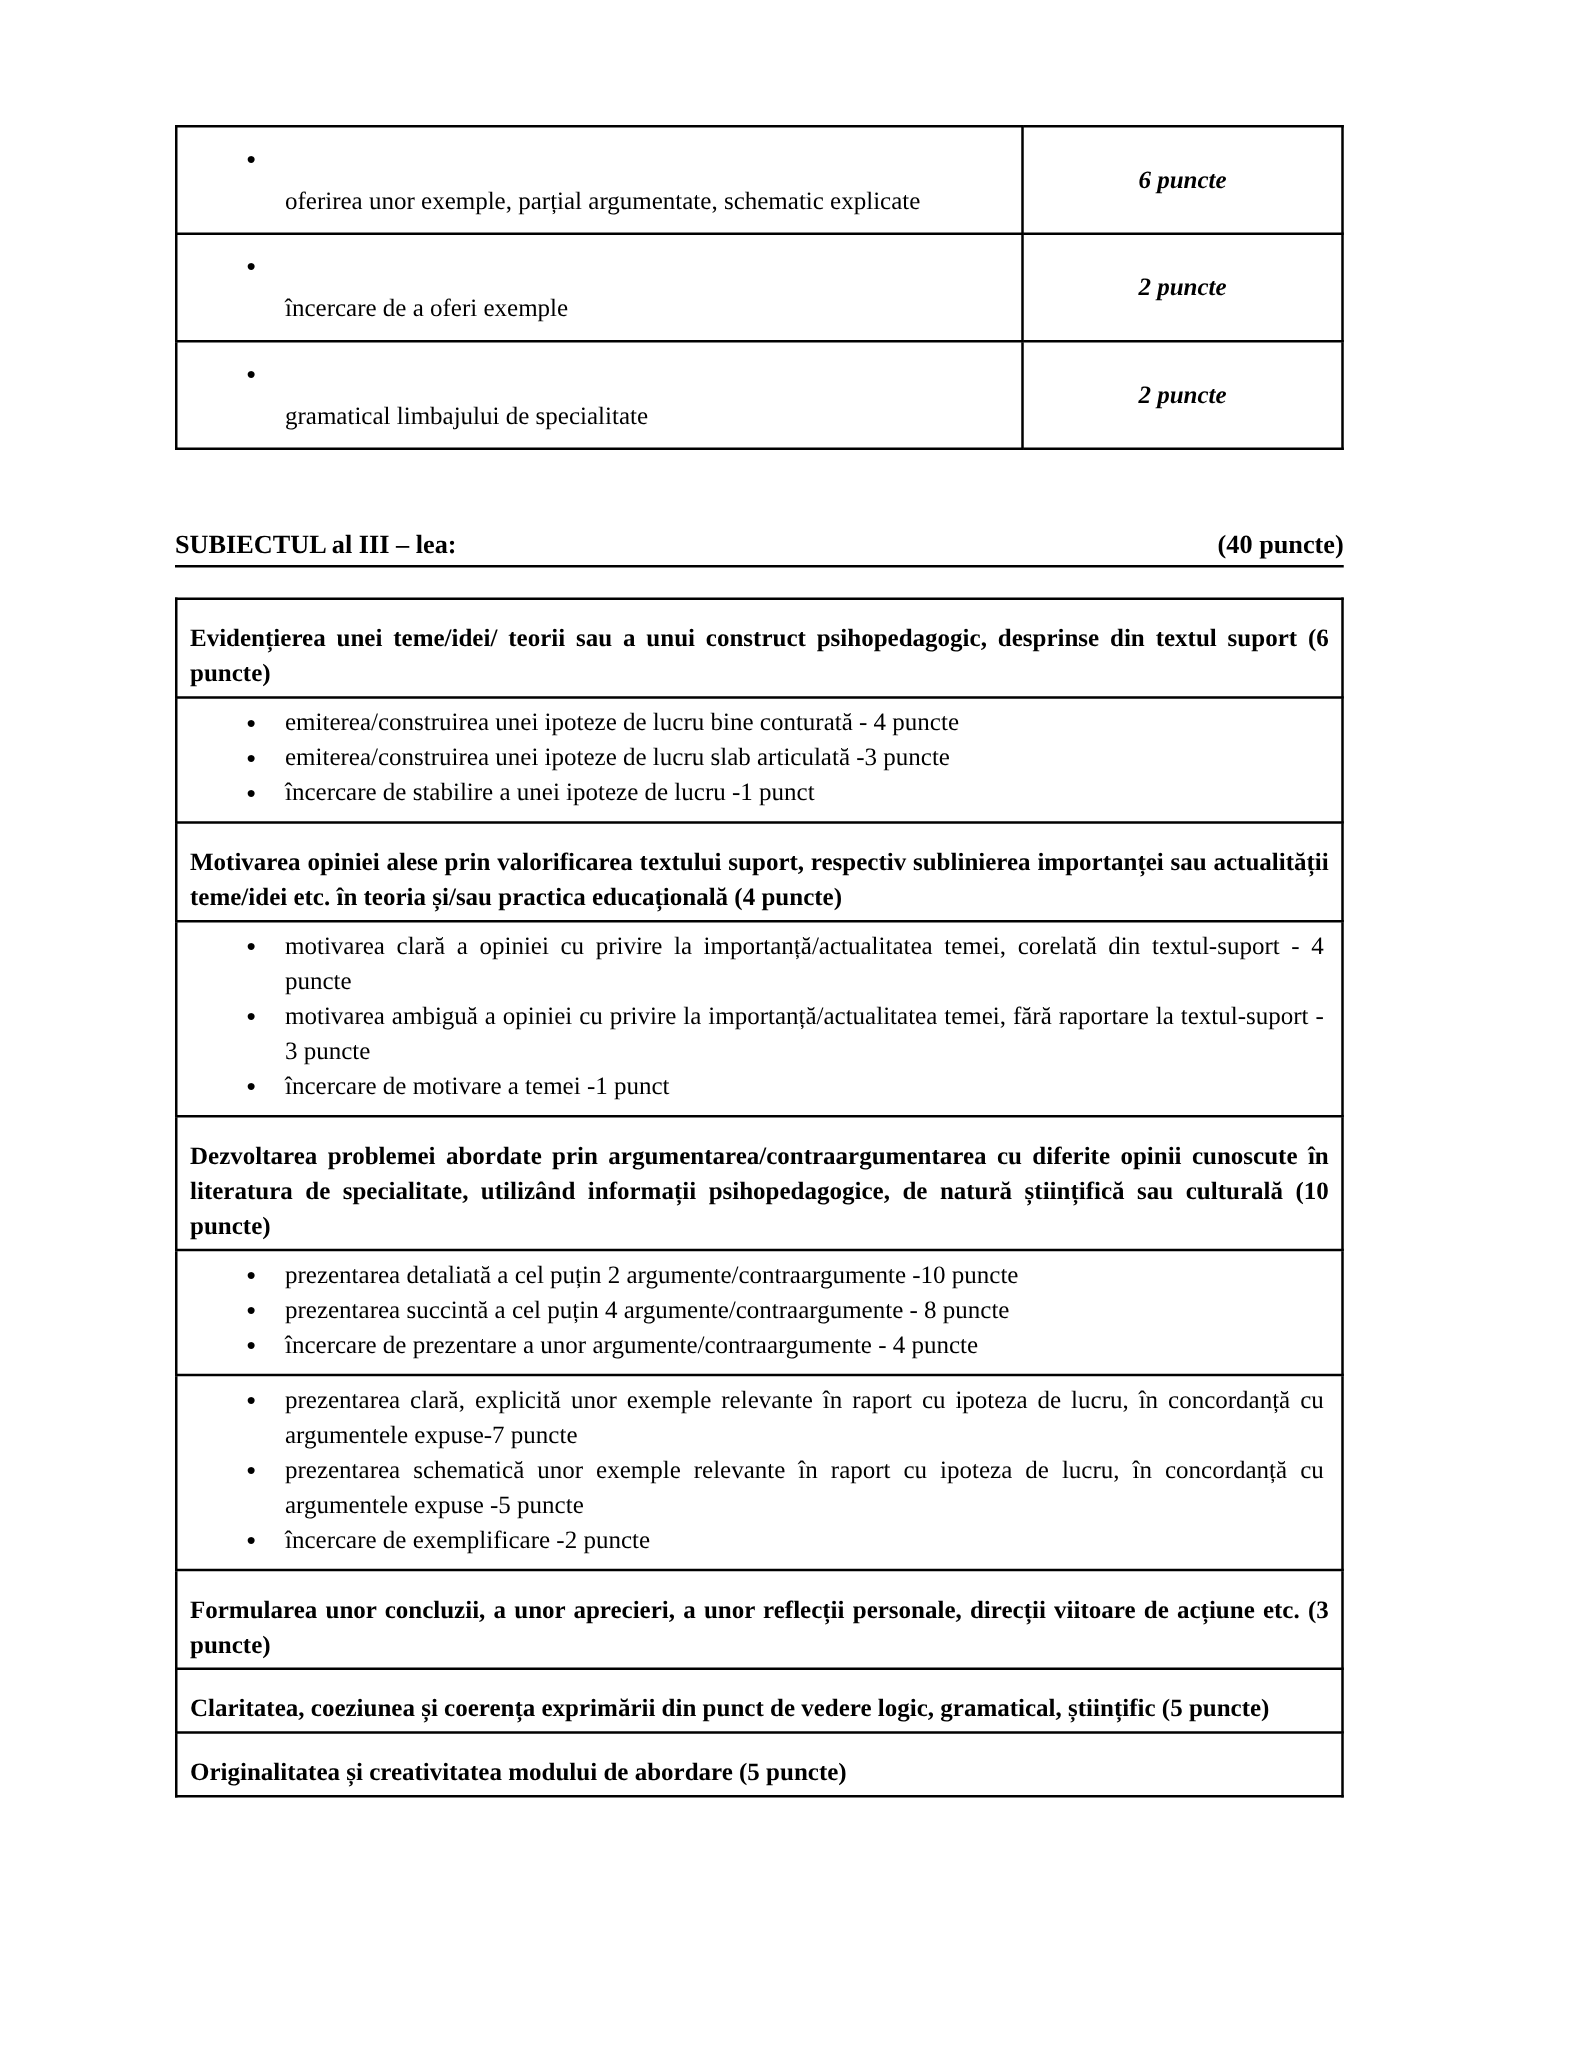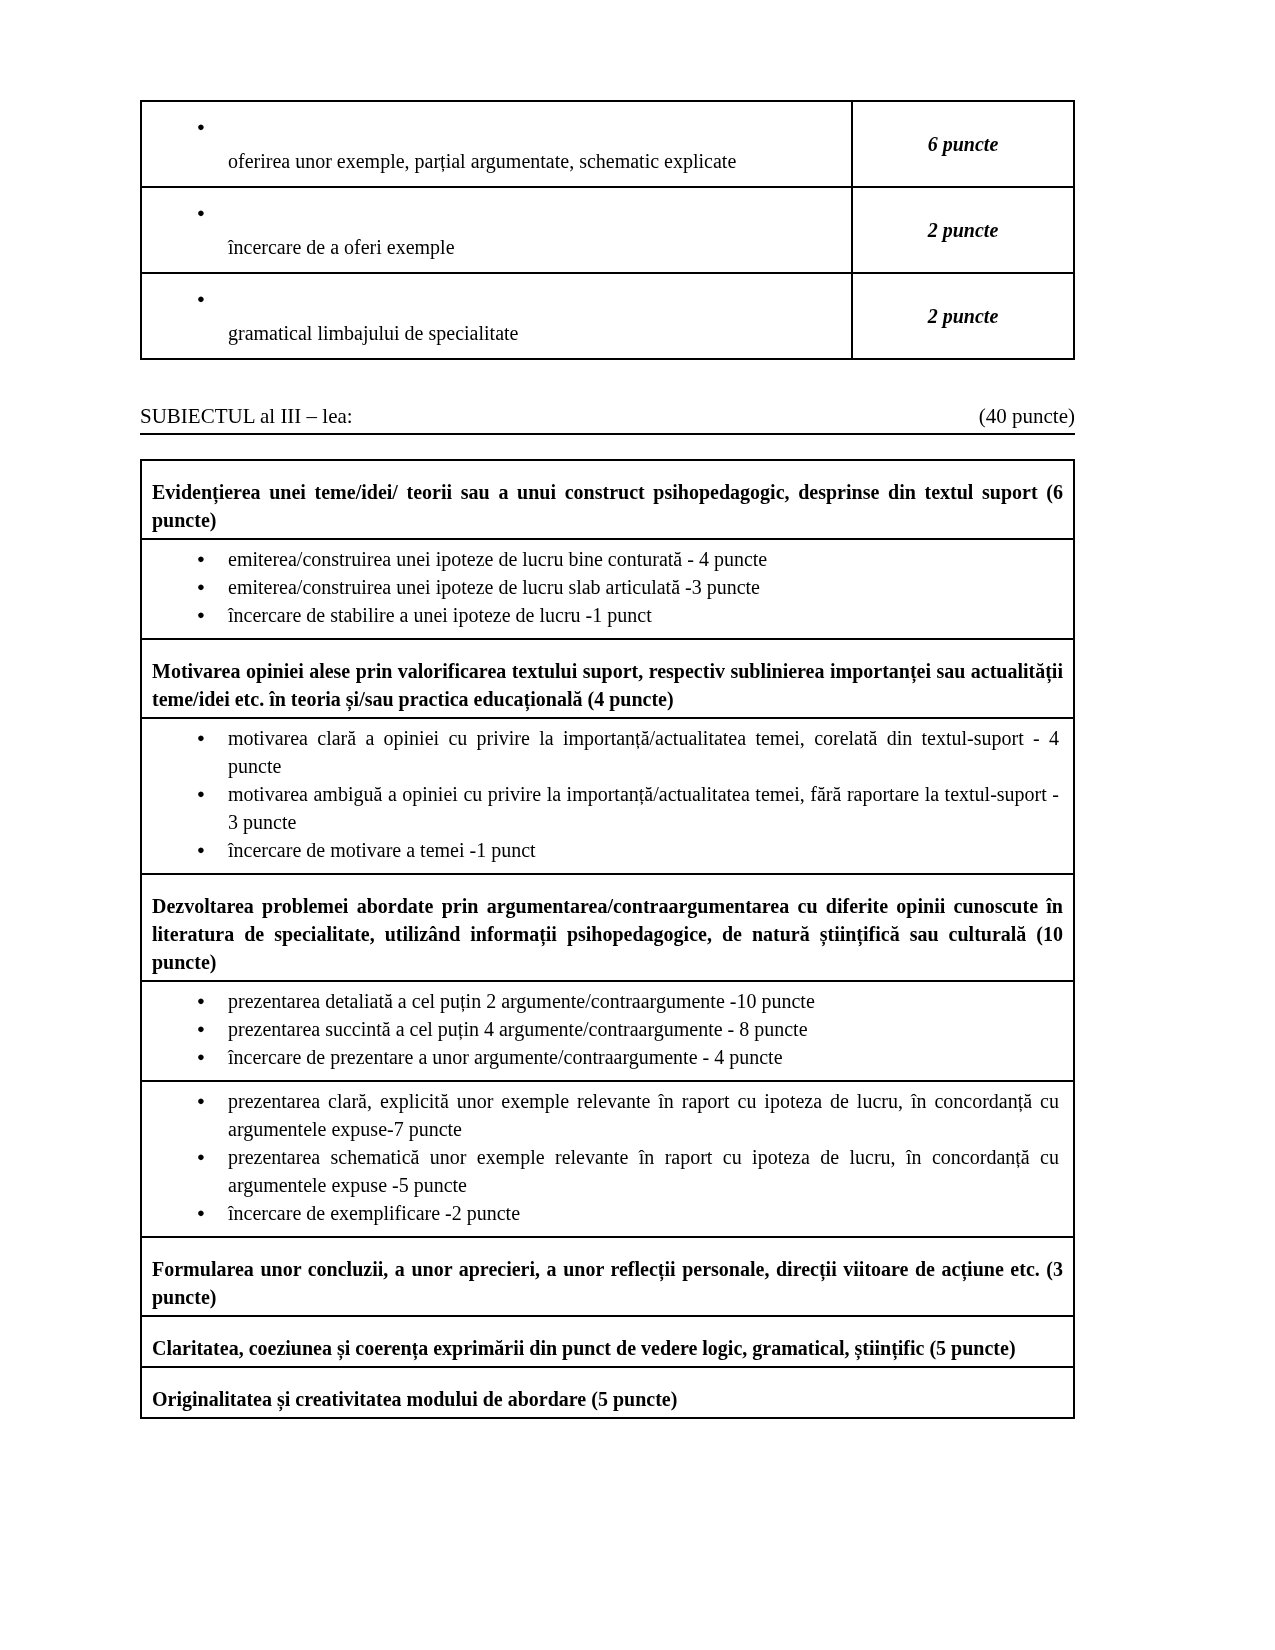--- a/index.html
+++ b/index.html
@@ -21,33 +21,33 @@
     letter-spacing: 0.2px;
     white-space: nowrap;
   }
 
   table { width: 100%; border-collapse: collapse; table-layout: fixed; }
 
   .points-table { margin-top: 36px; }
   .points-table td { border: 2px solid #000; vertical-align: middle; }
   .crit-cell { padding: 11px 10px 11px 0; }
   .pts-cell {
-    width: 222px;
+    width: 256px;
     text-align: center;
     font-weight: bold;
     font-style: italic;
     padding: 11px 6px;
   }
 
   .subject-line {
-    margin-top: 42px;
+    margin-top: 61px;
     display: flex;
     justify-content: space-between;
     align-items: baseline;
-    font-weight: normal;
+    font-weight: bold;
     font-size: 21px;
     border-bottom: 2px solid #000;
     padding-bottom: 3px;
   }
 
   .rubric-table { margin-top: 24px; }
   .rubric-table td { border: 2px solid #000; vertical-align: top; }
   .header-cell {
     font-weight: bold;
     text-align: justify;

